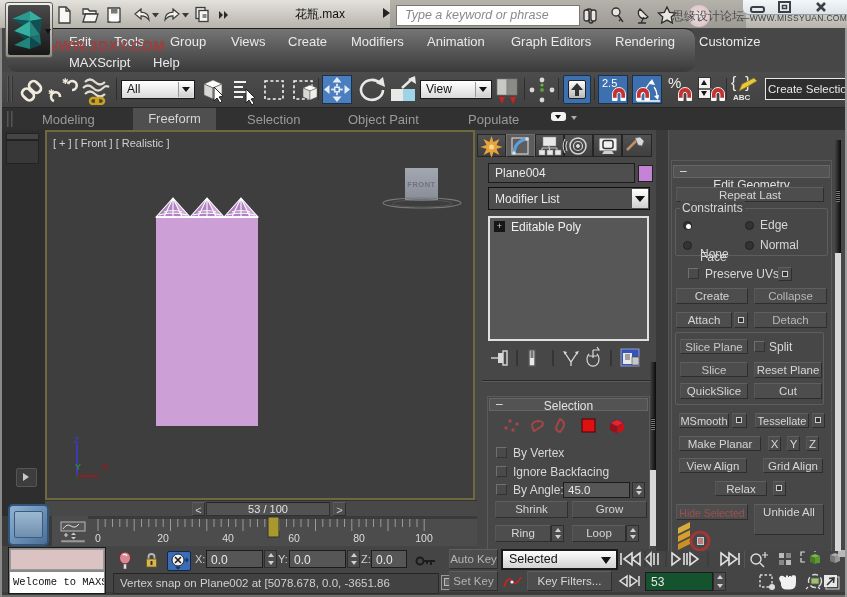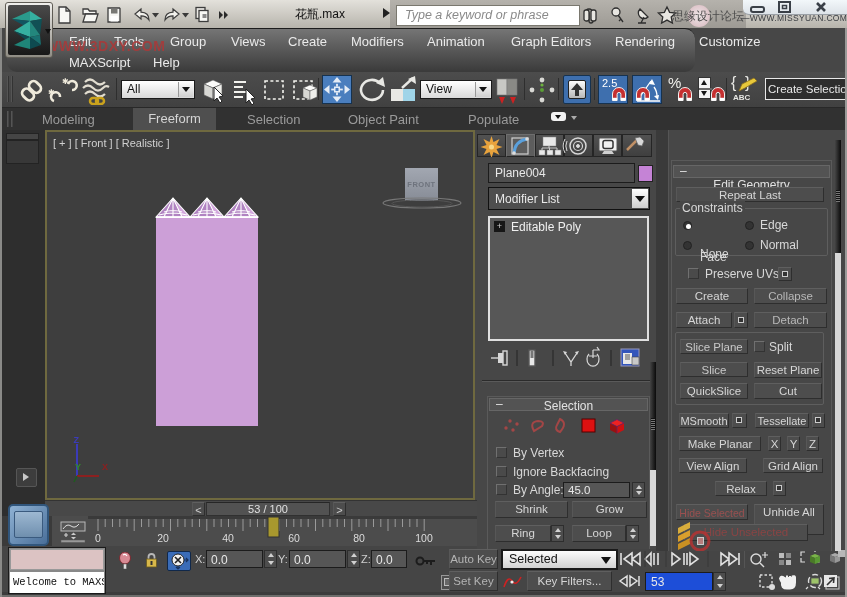--- a/index.html
+++ b/index.html
@@ -484,20 +484,22 @@
 
   <div class="abs" style="left:195px;top:7px;color:#cfcfcf;font-size:11px;">X:</div>
   <div class="fld" style="left:206px;top:4px;width:57px;height:18px;background:#565656;padding:2px 0 0 4px;">0.0</div>
   <div class="spin" style="left:264px;top:4px;height:18px;"></div>
   <div class="abs" style="left:278px;top:7px;color:#cfcfcf;font-size:11px;">Y:</div>
   <div class="fld" style="left:289px;top:4px;width:57px;height:18px;background:#565656;padding:2px 0 0 4px;">0.0</div>
   <div class="spin" style="left:347px;top:4px;height:18px;"></div>
   <div class="abs" style="left:361px;top:7px;color:#cfcfcf;font-size:11px;">Z:</div>
   <div class="fld" style="left:371px;top:4px;width:36px;height:18px;background:#565656;padding:2px 0 0 4px;">0.0</div>
 
+  <div class="abs" style="left:113px;top:27px;width:326px;height:21px;background:#424242;border:1px solid #2b2b2b;border-top-color:#242424;
+    color:#d0d0d0;font-size:11.5px;padding:3px 0 0 6px;white-space:nowrap;overflow:hidden;">Vertex snap on Plane002 at [5078.678, 0.0, -3651.86</div>
   <div class="abs" style="left:441px;top:29px;width:15px;height:15px;border:1px solid #999;background:#4e4e4e;">
     <div class="abs" style="left:2px;top:2px;width:8px;height:8px;border:1px solid #bbb;background:#666;"></div>
   </div>
 
   <svg class="abs" style="left:415px;top:8px;" width="22" height="14" viewBox="0 0 22 14">
     <circle cx="5" cy="7" r="3.5" fill="none" stroke="#1c1c1c" stroke-width="2"></circle>
     <path d="M8 7 h12 m-4 0 v4 m-4 -4 v3" stroke="#1c1c1c" stroke-width="2" fill="none"></path>
   </svg>
 
   <div class="btn" style="left:449px;top:3px;width:49px;height:20px;padding-top:3px;font-size:11.5px;color:#b4b4b4;">Auto Key</div>
@@ -525,21 +527,21 @@
     <line x1="27" y1="2" x2="27" y2="18" stroke="#383838"></line>
     <line x1="48" y1="2" x2="48" y2="18" stroke="#383838"></line>
     <line x1="90" y1="2" x2="90" y2="18" stroke="#383838"></line>
   </svg>
 
   <svg class="abs" style="left:617px;top:27px;" width="24" height="18" viewBox="0 0 24 18">
     <g fill="none" stroke="#e0e0e0" stroke-width="1.5">
       <path d="M10 3 l-7 5 l7 5 z M13 3 l7 5 l-7 5 z M22 3 v10"></path>
     </g>
   </svg>
-  <div class="fld" style="left:645px;top:26px;width:68px;height:19px;background:#1d4ed8;padding:2px 0 0 5px;">53</div>
+  <div class="fld" style="left:645px;top:26px;width:68px;height:19px;background:#14532d;padding:2px 0 0 5px;">53</div>
   <div class="spin" style="left:713px;top:26px;height:19px;"></div>
   <div class="abs" style="left:744px;top:5px;width:1px;height:17px;background:#333;border-right:1px solid #555;"></div>
 
   <svg class="abs" style="left:748px;top:2px;" width="99 " height="46" viewBox="0 0 99 46">
     <g fill="none" stroke="#dcdcdc" stroke-width="1.4">
       <circle cx="8" cy="11" r="5"></circle>
       <path d="M12 15 l4 4"></path>
       <path d="M17 4 v6 m-3 -3 h6" stroke-width="1.2"></path>
       <rect x="31" y="5" width="5" height="5" fill="#bbb" stroke="none"></rect>
       <rect x="38" y="5" width="5" height="5" fill="#888" stroke="none"></rect>
@@ -763,21 +765,20 @@
     <div class="btn" style="left:115px;top:275px;width:13px;height:15px;">Y</div>
     <div class="btn" style="left:134px;top:275px;width:13px;height:15px;">Z</div>
     <div class="btn" style="left:7px;top:297px;width:68px;height:15px;">View Align</div>
     <div class="btn" style="left:91px;top:297px;width:60px;height:15px;">Grid Align</div>
     <div class="btn" style="left:43px;top:320px;width:52px;height:15px;">Relax</div>
     <div class="btn" style="left:101px;top:320px;width:13px;height:15px;">
         <div class="abs" style="left:2px;top:3px;width:6px;height:6px;border:1px solid #ccc;background:#333;"></div>
       </div>
     <div class="btn" style="left:4px;top:343px;width:72px;height:16px;color:#9a5050;font-size:10.5px;padding-top:2px;">Hide Selected</div>
     <div class="btn" style="left:82px;top:343px;width:70px;height:31px;">Unhide All</div>
-    <div class="btn" style="left:12px;top:363px;width:124px;height:17px;color:#8a4444;">Hide Unselected</div>
   </div>
 
   <div class="abs" style="left:358px;top:10px;width:6px;height:113px;background:linear-gradient(90deg,#444,#0a0a0a);"></div>
   <div class="abs" style="left:359px;top:60px;width:4px;height:12px;background:repeating-linear-gradient(#111 0 1px,#777 1px 2px);"></div>
   <div class="abs" style="left:358px;top:123px;width:6px;height:298px;background:#d8d8d8;"></div>
 
   <svg class="abs" style="left:199px;top:390px;width:52px;height:31px;" viewBox="0 0 52 31">
     <g opacity=".9">
       <path d="M2 8 l12 -6 v6 l-12 6 z" fill="#e8b83a"></path>
       <path d="M2 16 l12 -6 v6 l-12 6 z" fill="#e8a82a"></path>

